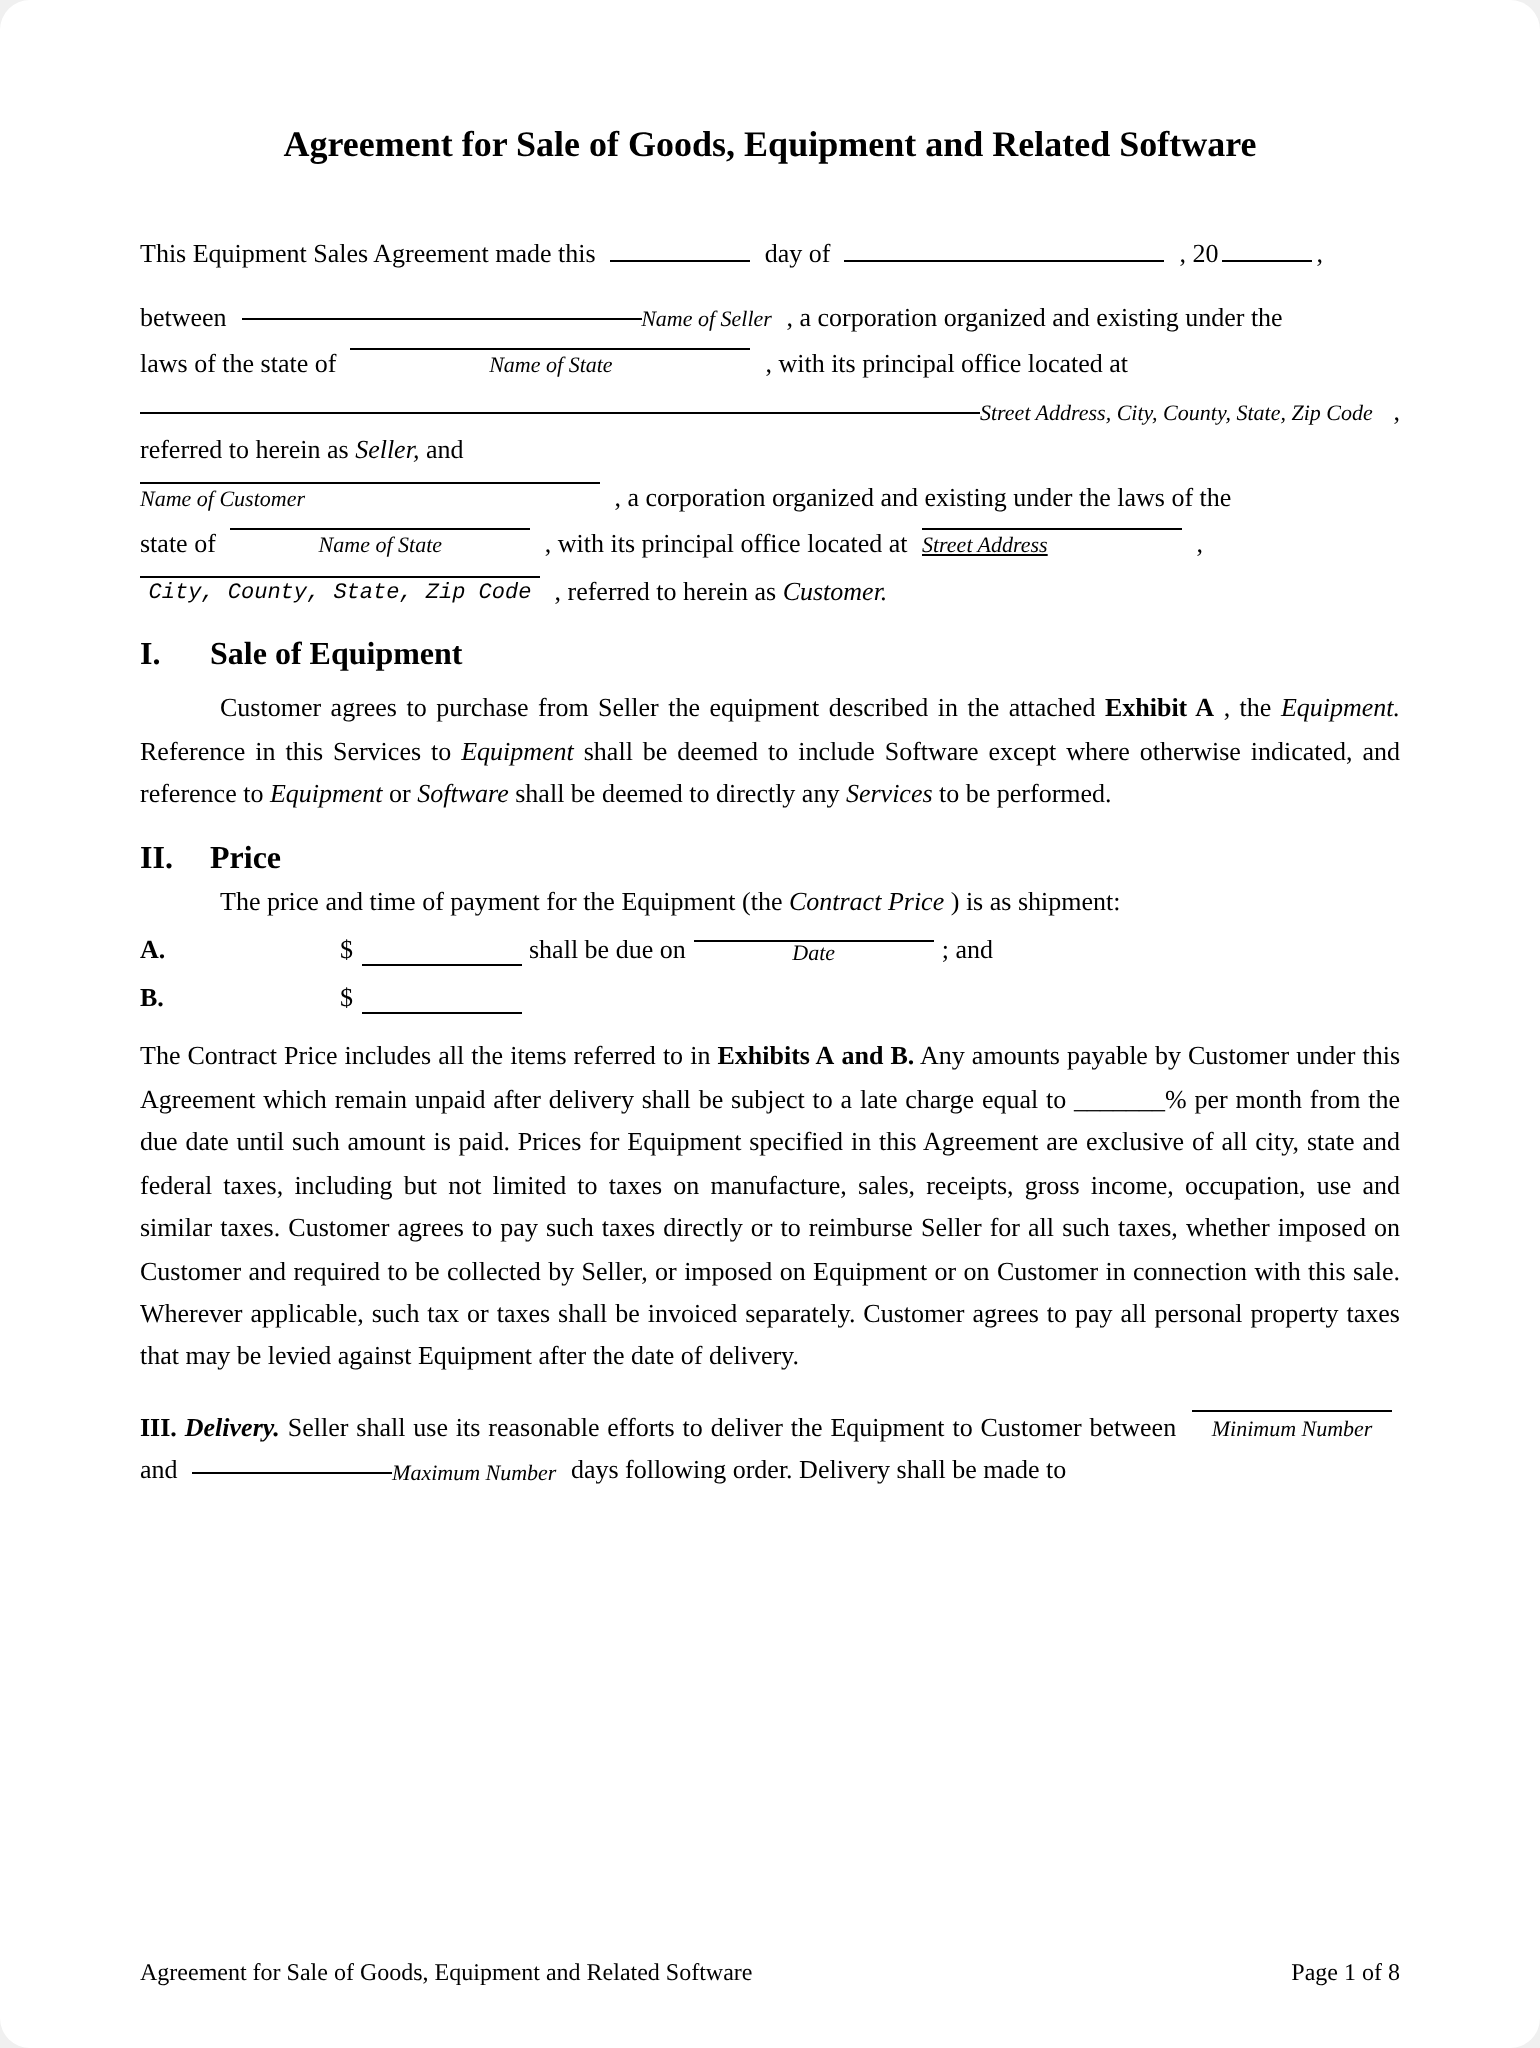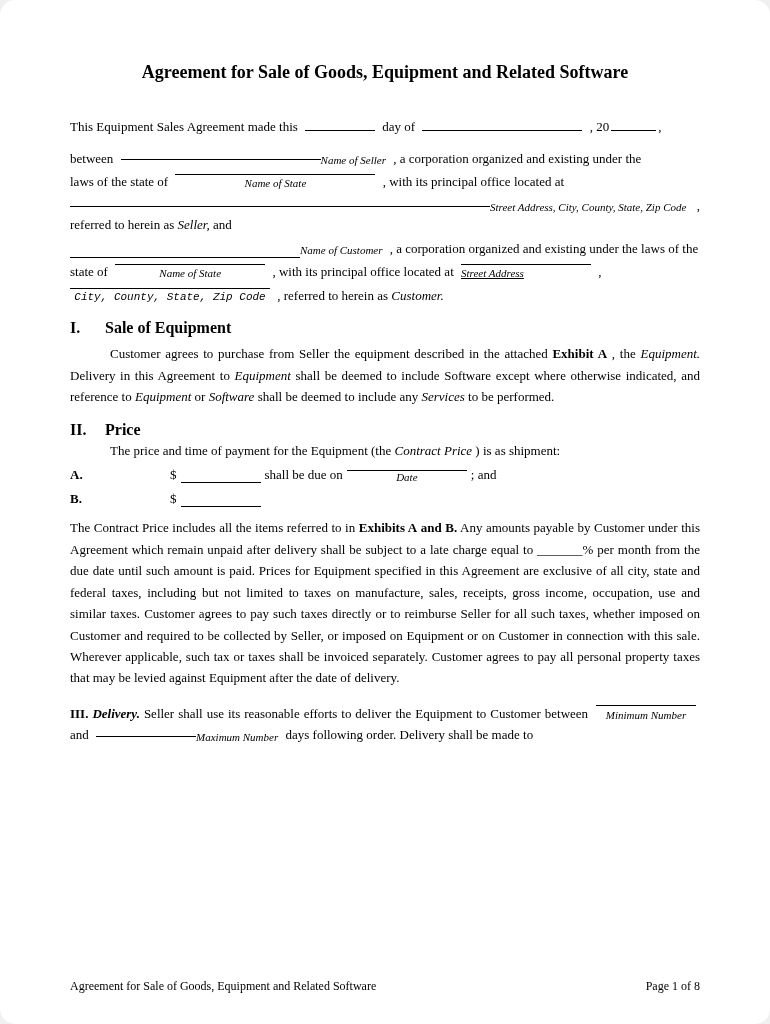--- a/index.html
+++ b/index.html
@@ -168,21 +168,21 @@
       <span class="field-group" style="display:inline-flex; flex-direction:row; align-items:center; vertical-align:bottom; margin-right:4px;">
         <span class="field-line" style="width:420px;"></span>
         <span class="field-caption">Street Address, City, County, State, Zip Code</span>
       </span>
       <span>, referred to herein as</span>
       <em>Seller,</em>
       <span> and</span>
     </div>
 
     <div style="font-size:13px; line-height:1.5; margin-bottom:4px;">
-      <span class="field-group" style="display:inline-flex; flex-direction:row; align-items:flex-end; vertical-align:bottom; margin-right:4px;">
+      <span class="field-group" style="display:inline-flex; flex-direction:column; align-items:flex-start; vertical-align:bottom; margin-right:4px;">
         <span class="field-line" style="width:230px;"></span>
         <span class="field-caption">Name of Customer</span>
       </span>
       <span>, a corporation organized and existing under the laws of the</span>
     </div>
 
     <div style="font-size:13px; line-height:1.5; margin-bottom:4px;">
       <span>state of</span>
       <span class="field-group" style="display:inline-flex; flex-direction:column; align-items:center; vertical-align:bottom; margin: 0 4px;">
         <span class="field-line" style="width:150px;"></span>
@@ -209,27 +209,27 @@
   <div class="roman-section-wrapper">
     <div class="roman-row">
       <span class="roman-numeral">I.</span>
       <span class="roman-title">Sale of Equipment</span>
     </div>
     <div class="section-body indent" style="margin-top:6px;">
       <span>Customer agrees to purchase from Seller the equipment described in the attached</span>
       <strong>Exhibit A</strong>
       <span>, the</span>
       <em> </em><em>Equipment.</em>
-      <span>Delivery in this Agreement to</span>
+      <span>Reference in this Services to</span>
       <em>Equipment</em>
       <span>shall be deemed to include Software except where otherwise indicated, and reference to</span>
       <em>Equipment</em>
       <span>or</span>
       <em>Software</em>
-      <span>shall be deemed to include any</span>
+      <span>shall be deemed to directly any</span>
       <em>Services</em>
       <span>to be performed.</span>
     </div>
   </div>
 
   <div class="roman-section-wrapper">
     <div class="roman-row">
       <span class="roman-numeral">II.</span>
       <span class="roman-title">Price</span>
     </div>

